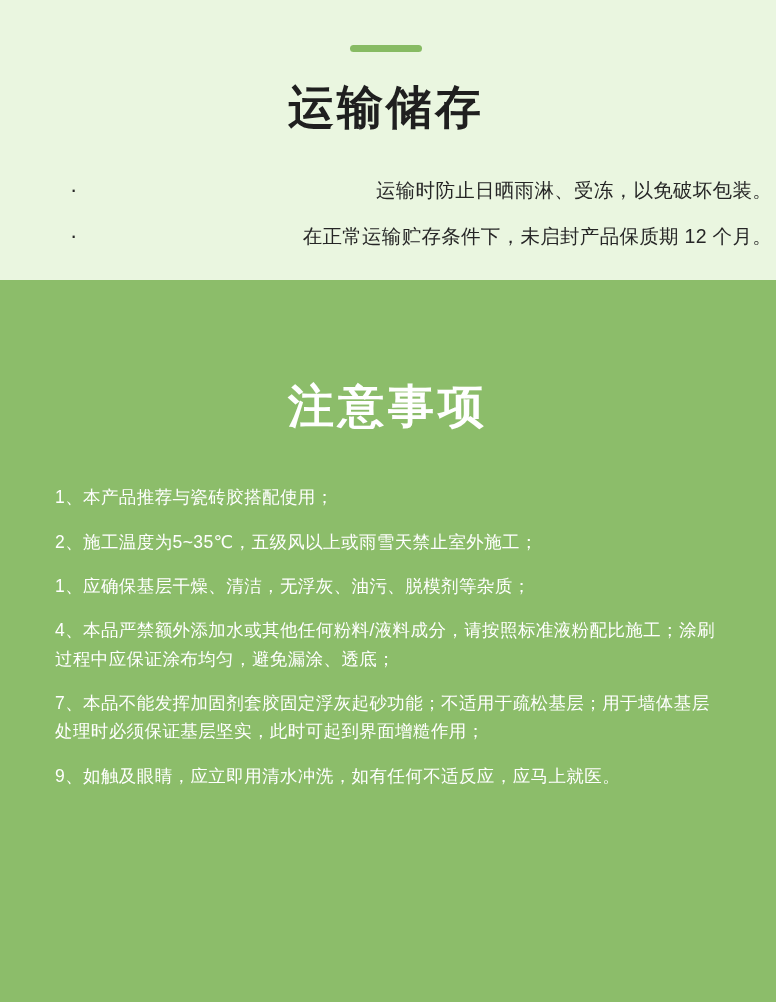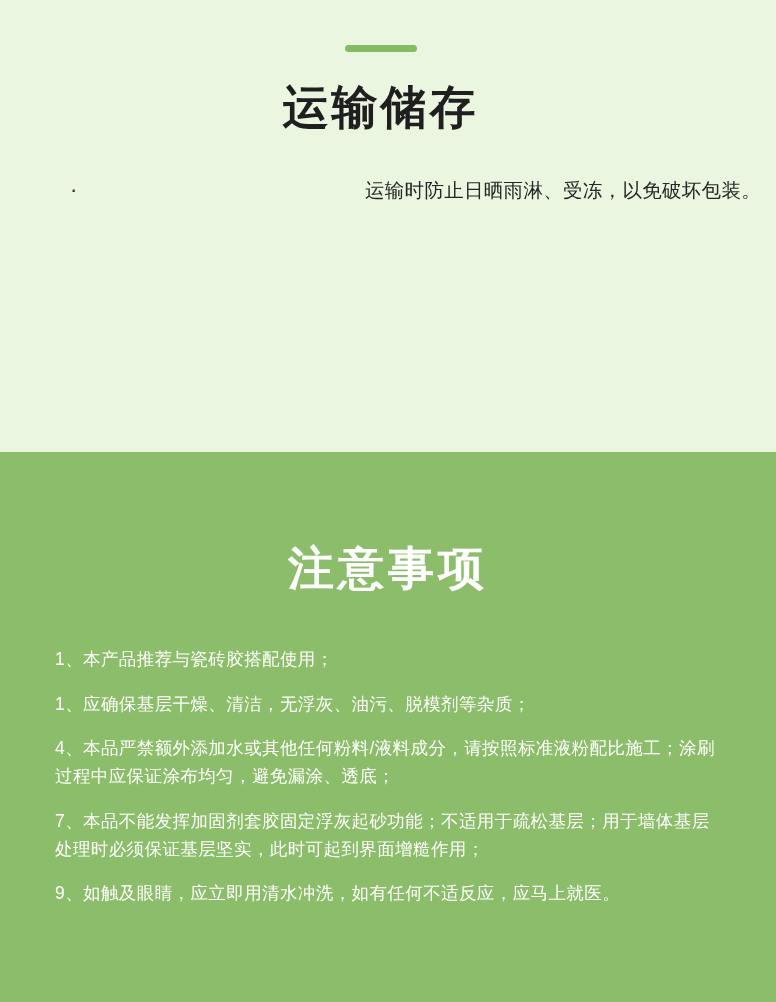--- a/index.html
+++ b/index.html
@@ -16,22 +16,22 @@
   .page {
     width: 776px;
     height: 1002px;
     display: flex;
     flex-direction: column;
   }
 
   
   .section-storage {
     background: #eaf6e0;
-    padding: 0 15px 0 0;
-    height: 452px;
+    padding: 0 4px 0 0;
+    height: 280px;
     box-sizing: border-box;
     position: relative;
   }
   .accent-bar {
     width: 72px;
     height: 7px;
     border-radius: 4px;
     background: #87bb63;
     margin: 45px auto 0 auto;
   }
@@ -66,21 +66,21 @@
     top: -2px;
     font-size: 22px;
     color: #262626;
   }
 
   
   .section-notes {
     background: #8cbd6a;
     flex: 1;
     box-sizing: border-box;
-    padding: 5px 0 0 0;
+    padding: 15px 0 0 0;
     position: relative;
   }
   .notes-title {
     text-align: center;
     font-size: 46px;
     font-weight: bold;
     color: #ffffff;
     letter-spacing: 4px;
     padding-top: 55px;
     line-height: 1.1;
@@ -101,27 +101,29 @@
 </head>
 <body>
 
 <div class="page">
 
   <section class="section-storage">
     <div class="accent-bar"></div>
     <h1 class="storage-title">运输储存</h1>
     <ul class="storage-list">
       <li>运输时防止日晒雨淋、受冻，以免破坏包装。</li>
+      <li>在正常运输贮存条件下，未启封产品保质期 12 个月。</li>
     </ul>
   </section>
 
   <section class="section-notes">
     <h1 class="notes-title">注意事项</h1>
     <ul class="notes-list">
       <li>1、本产品推荐与瓷砖胶搭配使用；</li>
+      <li>2、施工温度为5~35℃，五级风以上或雨雪天禁止室外施工；</li>
       <li>1、应确保基层干燥、清洁，无浮灰、油污、脱模剂等杂质；</li>
       <li>4、本品严禁额外添加水或其他任何粉料/液料成分，请按照标准液粉配比施工；涂刷过程中应保证涂布均匀，避免漏涂、透底；</li>
       <li>7、本品不能发挥加固剂套胶固定浮灰起砂功能；不适用于疏松基层；用于墙体基层处理时必须保证基层坚实，此时可起到界面增糙作用；</li>
       <li>9、如触及眼睛，应立即用清水冲洗，如有任何不适反应，应马上就医。</li>
     </ul>
   </section>
 
 </div>
 
 </body></html>

